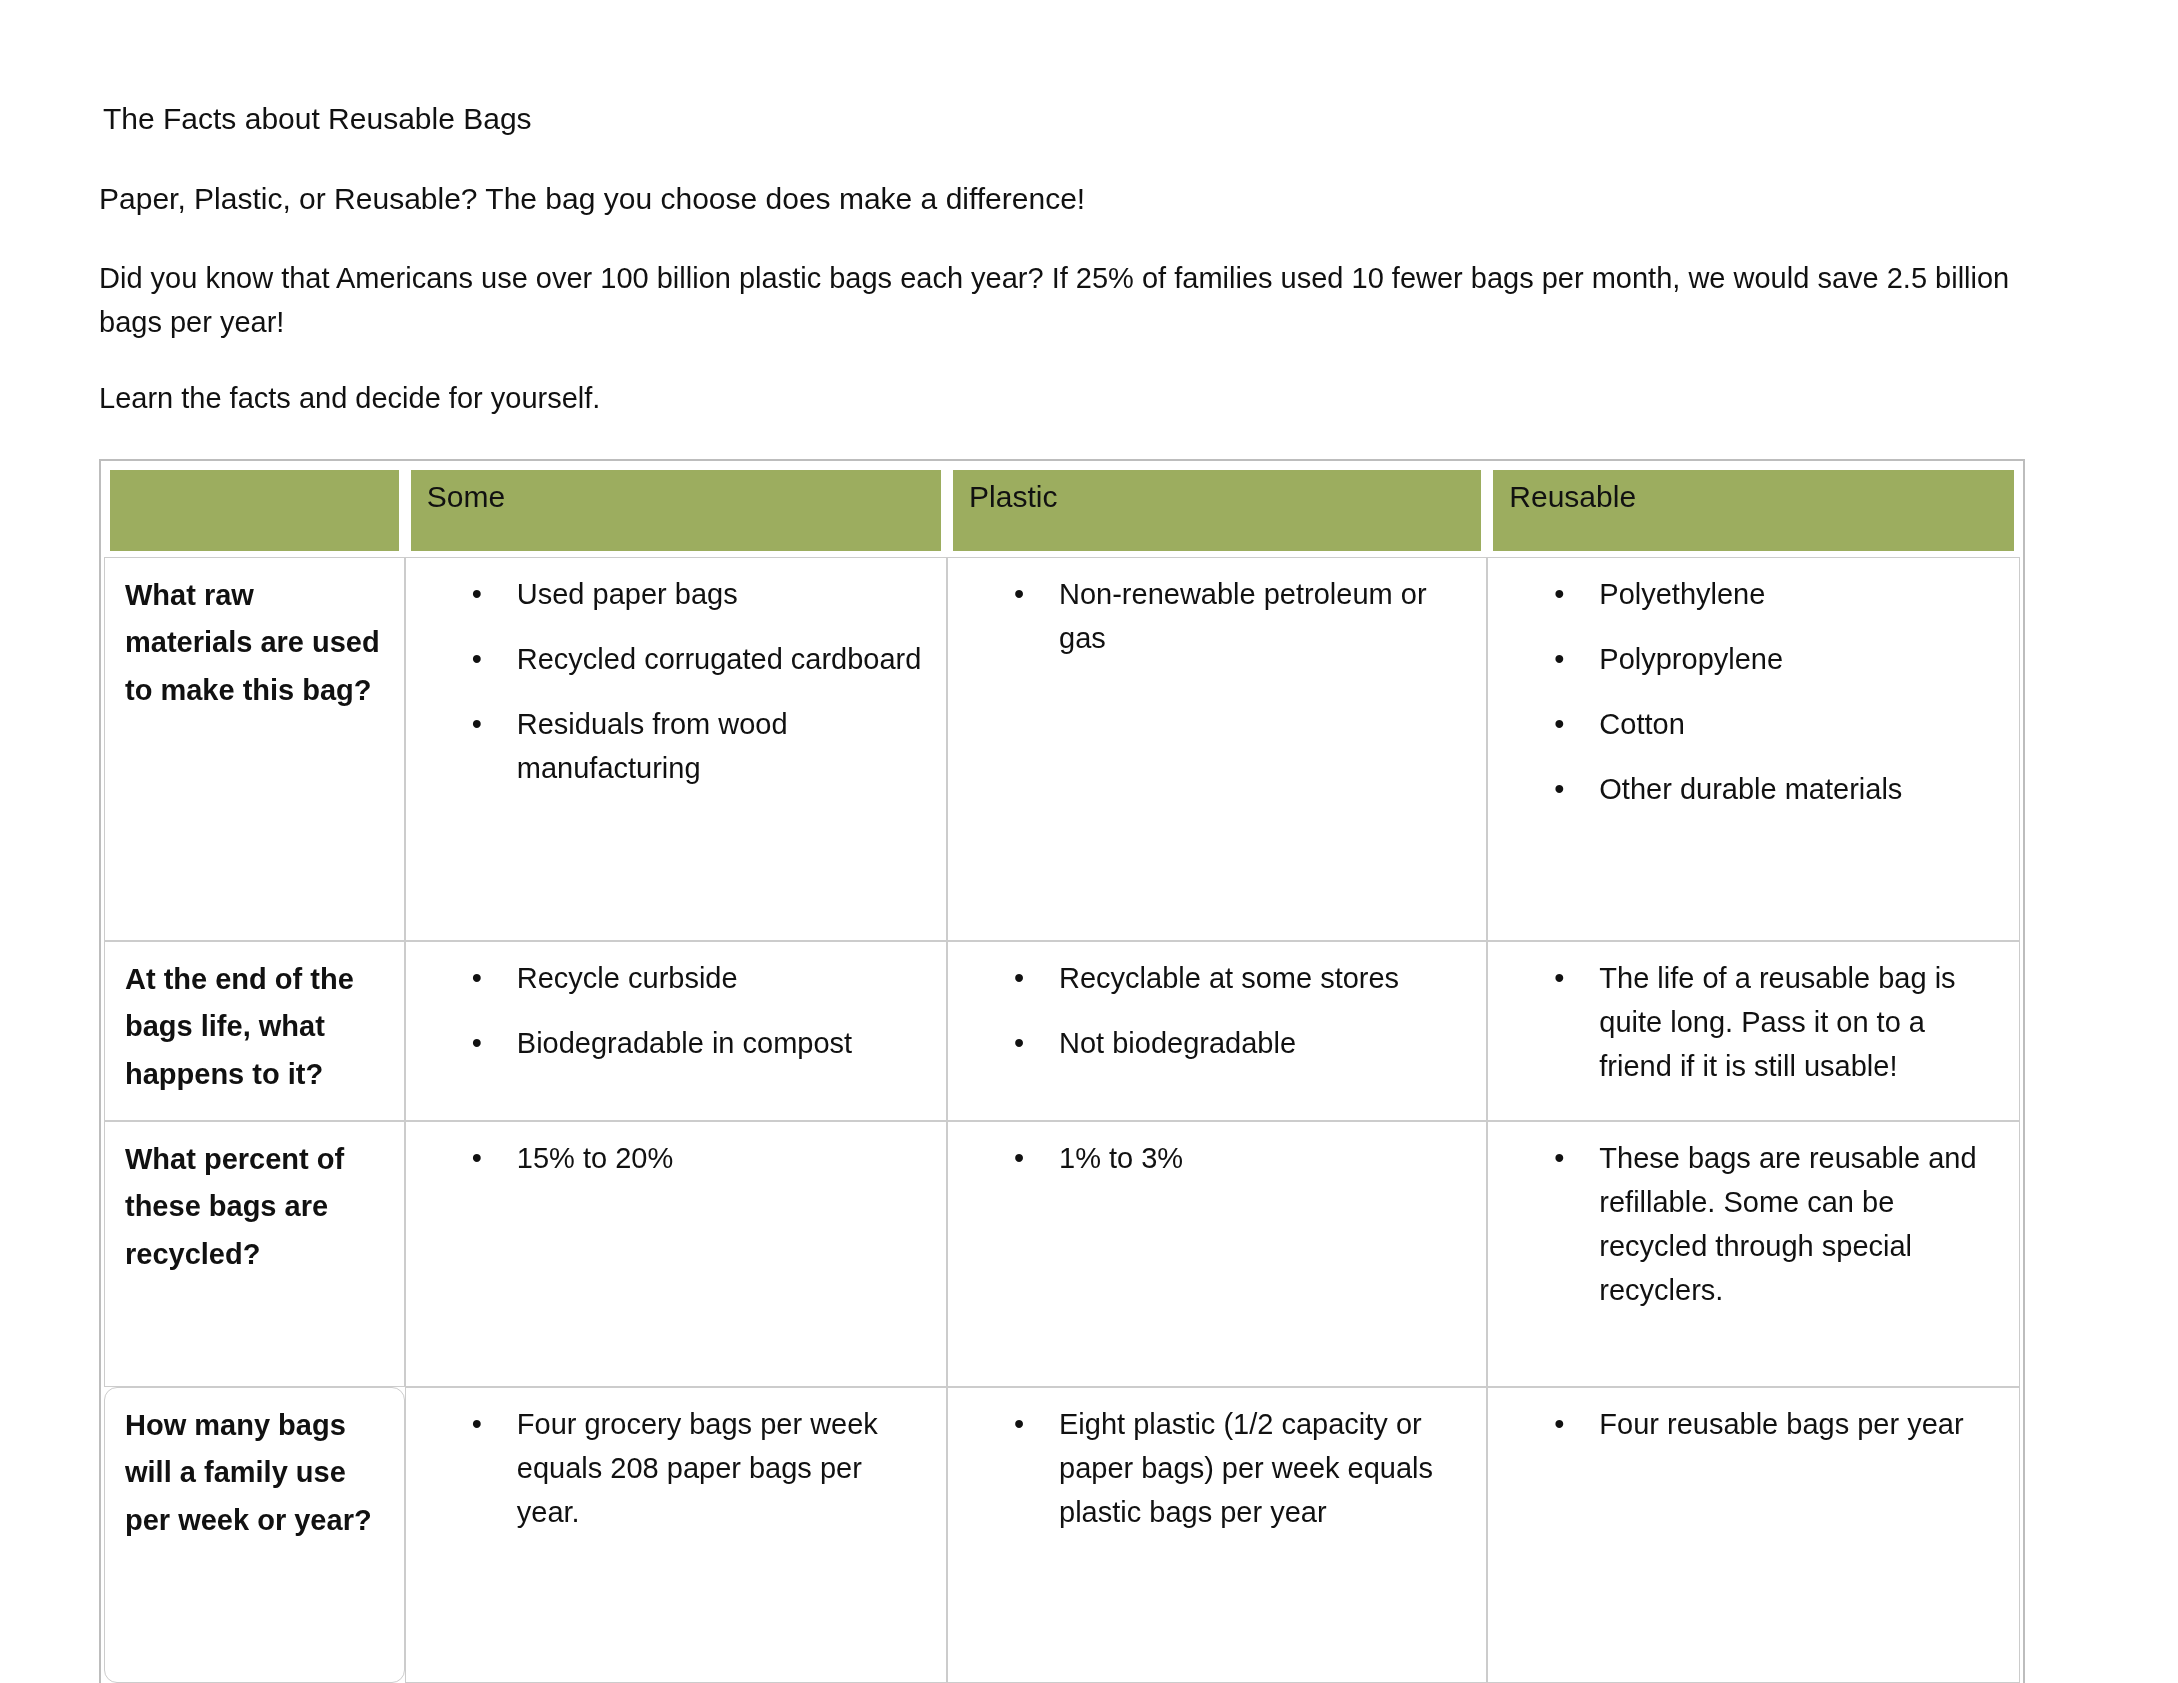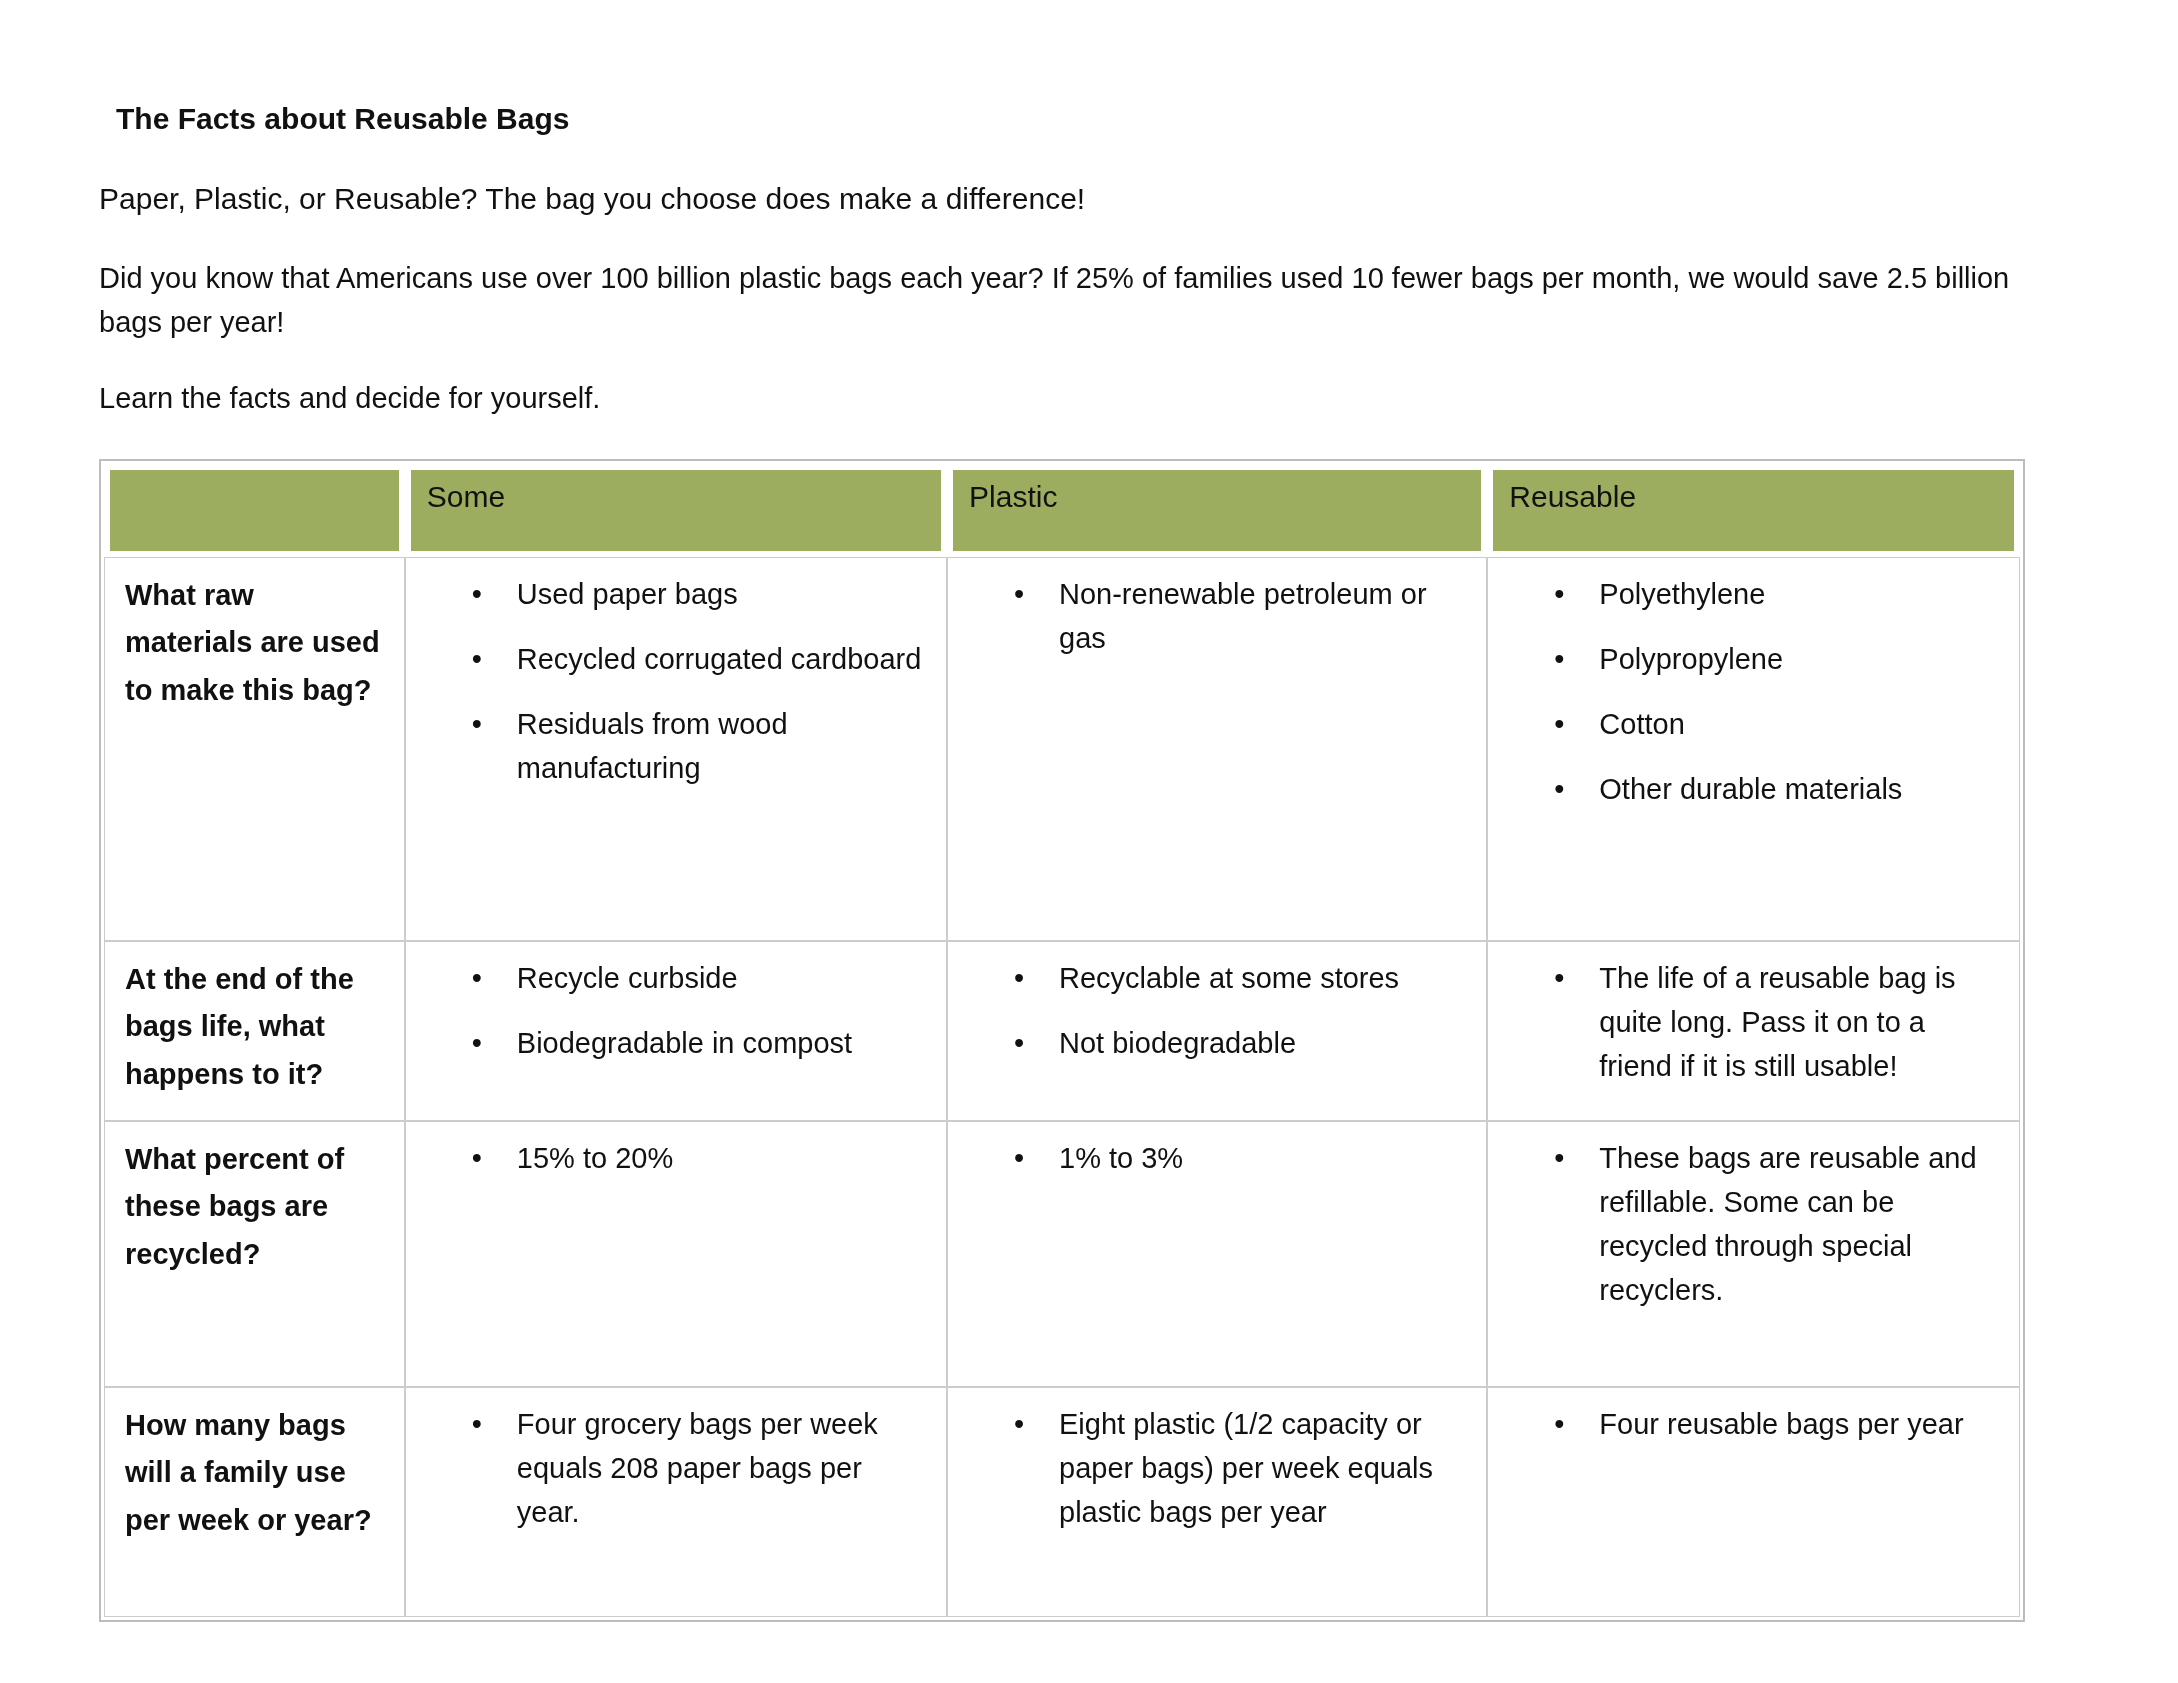--- a/index.html
+++ b/index.html
@@ -11,22 +11,22 @@
     width: 2178px;
     height: 1683px;
     box-sizing: border-box;
     padding: 101px 99px 0 99px;
     font-family: "Liberation Sans", sans-serif;
     color: #111111;
     -webkit-font-smoothing: antialiased;
   }
   .doc-title {
     font-size: 30px;
-    font-weight: bold;
-    margin: 0 0 44px 17px;
+    font-weight: normal;
+    margin: 0 0 44px 4px;
     line-height: 1.2;
   }
   .doc-subtitle {
     font-size: 30px;
     font-weight: normal;
     margin: 0 0 40px 0;
     line-height: 1.2;
   }
   .doc-paragraph {
     font-size: 29px;
@@ -101,21 +101,21 @@
   ul.bullet-list li::before {
     content: "\2022";
     position: absolute;
     left: 46px;
     top: 0;
     font-size: 29px;
   }
   .h-r1 { height: 384px; margin-left: 12px; }
   .h-r2 { height: 180px; }
   .h-r3 { height: 266px; }
-  .h-r4 { height: 230px; }
+  .h-r4 { height: 296px; border-radius: 13px; }
 </style>
 </head>
 <body>
 
 <h1 class="doc-title">The Facts about Reusable Bags</h1>
 
 <h2 class="doc-subtitle">Paper, Plastic, or Reusable? The bag you choose does make a difference!</h2>
 
 <p class="doc-paragraph">Did you know that Americans use over 100 billion plastic bags each year? If 25% of families used 10 fewer bags per month, we would save 2.5 billion bags per year!</p>
 

